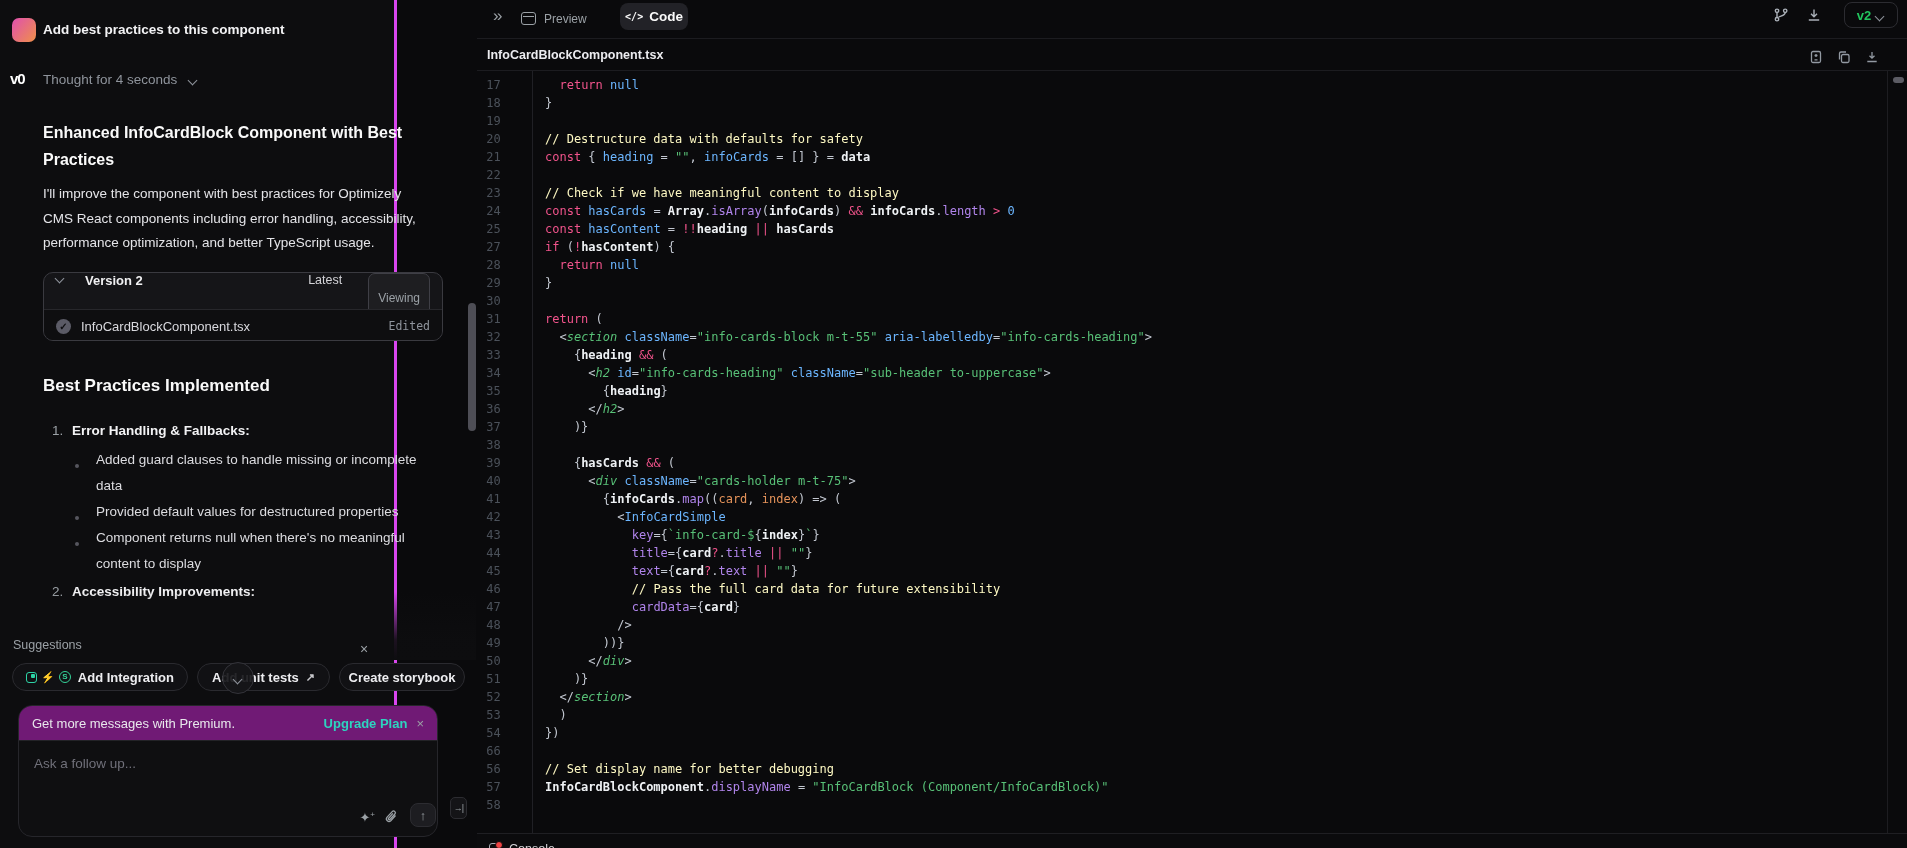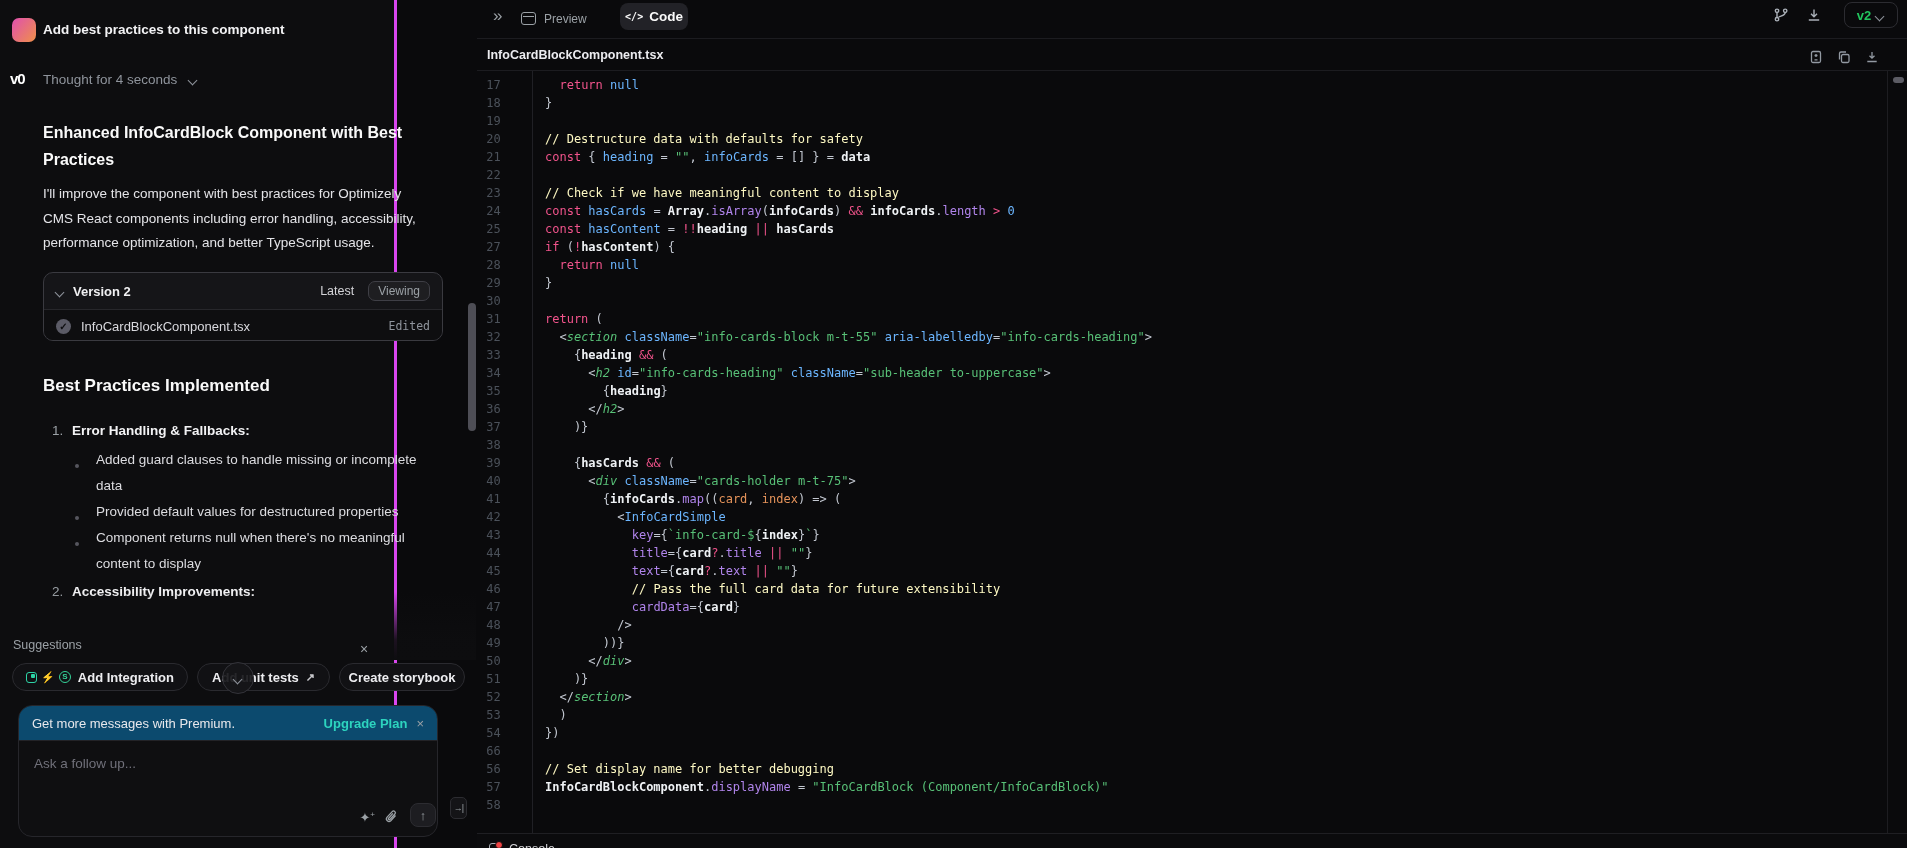--- a/index.html
+++ b/index.html
@@ -21,26 +21,26 @@
                  border-right:1.6px solid #8f949c; border-bottom:1.6px solid #8f949c;
                  transform:rotate(45deg); }
   .resp-h { left:43px; top:119px; width:400px; font-size:16px; line-height:27px;
             font-weight:700; color:#fafafa; white-space:pre-line; }
   .resp-p { left:43px; top:182px; width:400px; font-size:13.5px; line-height:24.5px;
             color:#e4e4e8; white-space:pre-line; }
 
   .vcard { left:43px; top:272px; width:400px; height:69px; border:1px solid #3a3a40;
            border-radius:10px; background:#151518; overflow:hidden; }
   .vcard-head { position:absolute; left:0; top:0; right:0; height:36px; display:flex;
-                align-items:center; padding:0 12px; gap:8px; }
+                align-items:flex-start; padding:0 12px; gap:20px; }
   .vcard-title { font-size:13px; font-weight:600; color:#f0f0f2; }
   .vcard-spacer { flex:1; }
   .latest { font-size:12.5px; color:#d4d4d8; margin-right:6px; }
   .viewing { font-size:12px; color:#9ba1a6; border:1px solid #3f3f46; border-radius:7px;
-             padding:2px 9px; background:rgba(255,255,255,.04); }
+             padding:17px 9px; background:rgba(255,255,255,.04); }
   .vcard-file { position:absolute; left:0; top:36px; right:0; height:33px; background:#0e0e10;
                 border-top:1px solid #27272b; display:flex; align-items:center; padding:0 12px; gap:10px; }
   .checkc { width:15px; height:15px; border-radius:50%; background:#5b5b66; color:#0d0d0f;
             font-size:10px; line-height:15px; text-align:center; font-weight:700; }
   .vfile { font-size:13px; color:#d9d9de; }
   .edited { margin-left:auto; font-family:"DejaVu Sans Mono",monospace; font-size:11.5px; color:#8f949c; }
 
   .bp-h { left:43px; top:376px; font-size:17px; font-weight:700; color:#fafafa; }
   .li-num { position:absolute; left:52px; font-size:13.5px; color:#9ba1a6; }
   .li-title { position:absolute; left:72px; font-size:13.5px; font-weight:700; color:#f2f2f4; }
@@ -63,21 +63,21 @@
   .mini-bolt { color:#34d399; font-size:11px; line-height:11px; }
   .mini-s { width:12px; height:12px; border:1.2px solid #34d399; border-radius:50%; color:#34d399;
             font-size:8px; line-height:10px; text-align:center; font-weight:700; }
   .arrow-ur { font-size:11px; color:#c8c8cc; }
   .scrolldown { left:222px; top:662px; width:32px; height:32px; border-radius:50%;
                 background:rgba(22,22,25,.92); border:1px solid #34343a; z-index:4;
                 display:flex; align-items:center; justify-content:center; }
 
   .composer { left:18px; top:705px; width:420px; height:132px; border:1px solid #26262b;
               border-radius:14px; background:#0f0f11; }
-  .prem { position:absolute; left:0; top:0; right:0; height:35px; background:#0c4a6e;
+  .prem { position:absolute; left:0; top:0; right:0; height:35px; background:#701a75;
           border-bottom:1px solid #232327; border-radius:13px 13px 0 0; display:flex;
           align-items:center; padding:0 13px; }
   .prem-msg { font-size:13px; color:#e8e8ec; }
   .prem-cta { margin-left:auto; font-size:13px; font-weight:600; color:#2dd4bf; }
   .prem-x { margin-left:9px; font-size:13px; color:#9ba1a6; }
   .ph { position:absolute; left:15px; top:50px; font-size:13.5px; color:#70707a; }
   .comp-ic { position:absolute; bottom:11px; font-size:13px; color:#9ba1a6; }
   .sparkle { right:62px; }
   .sparkle sup { font-size:8px; }
   .send { position:absolute; right:1px; bottom:9px; width:26px; height:24px; border-radius:8px;

